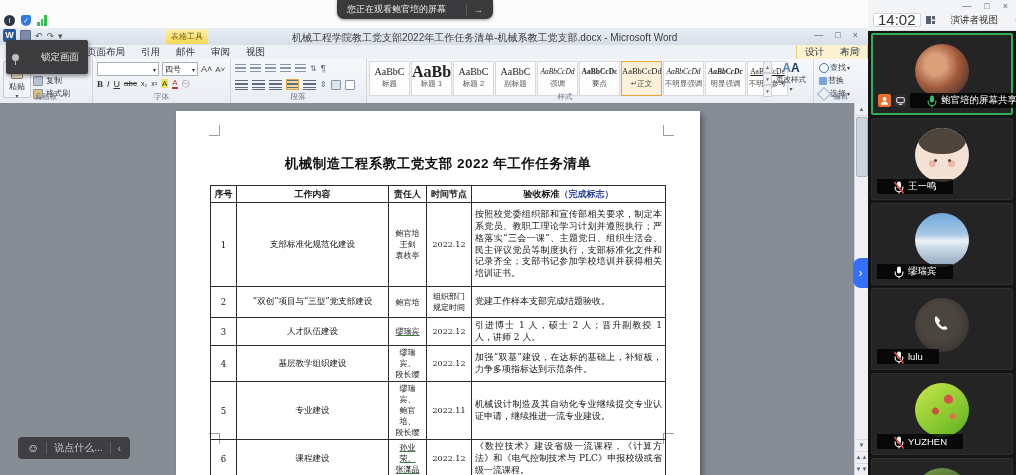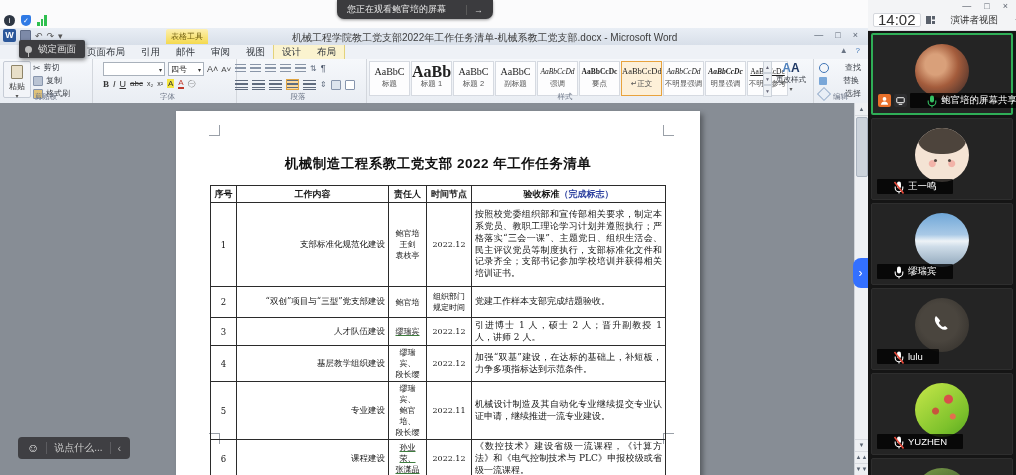--- a/index.html
+++ b/index.html
@@ -25,28 +25,28 @@
   .qat{position:absolute;left:3px;top:1px;display:flex;align-items:center;gap:4px;font-size:9px;color:#555;}
   .w-logo{width:13px;height:13px;background:#2b579a;color:#fff;font-weight:bold;font-size:9px;line-height:13px;text-align:center;border-radius:2px;}
   .qat-btn{cursor:pointer;}
   .save-ic{display:inline-block;width:9px;height:9px;background:#7d8aa8;border:1px solid #5f6c88;border-radius:1px;}
   .ctx-tab-hdr{position:absolute;left:166px;top:1px;width:42px;height:15px;background:linear-gradient(#fdf0b1,#f4d94e);
                font-size:8px;line-height:15px;text-align:center;color:#756314;border-radius:2px 2px 0 0;}
   .w-title{position:absolute;left:292px;top:3px;font-size:10px;color:#3d3d3d;white-space:nowrap;max-width:470px;overflow:hidden;}
   .w-ctrl{position:absolute;right:10px;top:2px;display:flex;gap:12px;font-size:9px;color:#5a6472;}
   .w-ctrl span{cursor:pointer;}
 
-  .w-tabs{position:absolute;left:0;top:17px;width:100%;height:14px;background:#eef1f6;border-bottom:1px solid #c9cfd8;display:flex;align-items:center;}
+  .w-tabs{position:absolute;left:0;top:17px;width:100%;height:14px;background:#eef1f6;border-bottom:1px solid #c9cfd8;display:flex;align-items:center;justify-content:space-between;}
   .w-tab{font-size:9.5px;color:#31363d;padding:0 8px;line-height:14px;cursor:pointer;white-space:nowrap;}
   .w-tabs-main{display:flex;margin-left:44px;}
   .w-tabs-ctx{display:flex;background:#fbf3cf;border-left:1px solid #e3d27a;border-right:1px solid #e3d27a;}
   .ribbon-mini{position:absolute;right:8px;top:18px;display:flex;gap:8px;font-size:8px;color:#6a7484;}
 
-  .lock-tip{position:absolute;left:19px;top:12px;z-index:60;height:18px;background:#3d3d40;border-radius:2px;box-shadow:1px 2px 4px rgba(0,0,0,.45);
-            display:flex;align-items:center;gap:6px;padding:0 9px 0 6px;color:#e6e6e6;font-size:9.5px;cursor:pointer;}
+  .lock-tip{position:absolute;left:6px;top:12px;z-index:60;height:34px;background:#3d3d40;border-radius:2px;box-shadow:1px 2px 4px rgba(0,0,0,.45);
+            display:flex;align-items:center;gap:22px;padding:0 9px 0 6px;color:#e6e6e6;font-size:9.5px;cursor:pointer;}
   .pin-ic{width:7px;height:7px;border-radius:50%;background:#bfbfbf;position:relative;}
   .pin-ic::after{content:"";position:absolute;left:3px;top:6px;width:1px;height:5px;background:#bfbfbf;}
 
   .ribbon{position:absolute;left:0;top:31px;width:100%;height:44px;background:linear-gradient(#f6f8fb,#e9edf3);border-bottom:1px solid #b9bfc9;font-size:8.5px;color:#444;}
   .rgroup{position:absolute;top:0;height:44px;border-right:1px solid #d3d7dd;}
   .glabel{position:absolute;bottom:1px;left:0;right:0;text-align:center;font-size:7.5px;color:#70798a;}
   .paste-btn{position:absolute;left:3px;top:2px;width:26px;height:35px;border:1px solid #c6ccd6;border-radius:2px;text-align:center;cursor:pointer;background:#f2f4f8;}
   .clip-ic{display:inline-block;margin-top:3px;width:10px;height:12px;background:#e8dfc8;border:1px solid #8e8468;border-radius:1px;}
   .paste-txt{font-size:8px;color:#333;}
   .clip-items{position:absolute;left:33px;top:3px;display:flex;flex-direction:column;gap:2px;}
@@ -76,42 +76,42 @@
   .v-subtle{font-size:7.5px;font-style:italic;color:#8a8a8a}
   .v-intense{font-size:7.5px;font-style:italic;font-weight:bold;color:#4f81bd}
   .v-ref{font-size:7.5px;color:#c0504d;text-decoration:underline}
   .gal-arrows{display:flex;flex-direction:column;justify-content:space-between;width:9px;height:33px;font-size:5px;color:#667;}
   .gal-arrows span{border:1px solid #ccd2da;background:#eef1f5;text-align:center;flex:1;cursor:pointer;line-height:10px;}
   .chgstyle{position:absolute;right:4px;top:3px;width:36px;text-align:center;cursor:pointer;}
   .aa-ic{font-size:12px;font-weight:bold;color:#4f81bd;line-height:13px;}
   .aa-ic i{color:#1f3864;font-style:normal;}
   .chgstyle .t{font-size:7.5px;color:#3c4048;}
   .edit-items{position:absolute;left:6px;top:3px;display:flex;flex-direction:column;gap:2px;}
-  .edit-items div{display:flex;gap:16px;align-items:center;font-size:8px;color:#3c4048;cursor:pointer;white-space:nowrap;}
+  .edit-items div{display:flex;gap:1px;align-items:center;font-size:8px;color:#3c4048;cursor:pointer;white-space:nowrap;}
   .ei-find{width:8px;height:8px;border-radius:50%;border:1.5px solid #3f74b5;}
   .ei-rep{width:8px;height:8px;background:#7aa7d8;border-radius:1px;}
   .ei-sel{width:8px;height:8px;background:#e8eef6;border:1px solid #9ab0cc;transform:rotate(45deg);}
 
   
   .docarea{position:absolute;left:0;top:75px;width:855px;height:372px;background:#878d95;overflow:hidden;}
   .page{position:absolute;left:176px;top:8px;width:524px;height:430px;background:#fff;box-shadow:3px 3px 5px rgba(0,0,0,.35);}
   .cmark{position:absolute;width:10px;height:10px;}
   .cm-tl{left:33px;top:14px;border-left:1px solid #9aa0a8;border-bottom:1px solid #9aa0a8;border-left:none;border-bottom:none;border-right:1px solid #9aa0a8;border-top:none;}
   .cm-tl{border:none;border-right:1px solid #9aa0a8;border-bottom:1px solid #9aa0a8;} 
   .cm-tr{right:26px;top:14px;border:none;border-left:1px solid #9aa0a8;border-bottom:1px solid #9aa0a8;}
   .cm-bl{left:33px;top:322px;border:none;border-right:1px solid #9aa0a8;border-top:1px solid #9aa0a8;}
   .cm-br{right:26px;top:322px;border:none;border-left:1px solid #9aa0a8;border-top:1px solid #9aa0a8;}
   .doctitle{position:absolute;left:0;top:44px;width:100%;text-align:center;font-family:"Liberation Sans",sans-serif;
             font-weight:bold;font-size:13.5px;color:#111;letter-spacing:0.5px;}
   .doctable{position:absolute;left:34px;top:74px;width:455px;border-collapse:collapse;table-layout:fixed;
             font-family:"DejaVu Serif","Liberation Serif",serif;color:#141414;}
   .doctable td,.doctable th{border:1px solid #2b2b2b;padding:1px 3px;vertical-align:middle;overflow:hidden;}
   .doctable th{font-size:9px;font-weight:bold;text-align:center;}
   .td-no{text-align:center;font-size:8.5px;}
-  .td-task{font-size:8.5px;text-align:right;padding-left:6px;}
+  .td-task{font-size:8.5px;text-align:center;padding-left:6px;}
   .td-owner{font-size:8px;text-align:center;white-space:pre-line;line-height:11px;}
   .owner-u{text-decoration:underline;text-decoration-color:#3f7d3f;}
   .td-time{font-size:8px;text-align:center;white-space:pre-line;line-height:11px;}
   .td-crit{font-size:9px;text-align:justify;line-height:11.8px;padding:2px 4px;}
   .hdr-blue{color:#2b3f9e;}
 
   .vscroll{position:absolute;right:0;top:75px;width:13px;height:372px;background:#eef0f3;border-left:1px solid #cfd3d9;}
   .vs-btn{height:12px;text-align:center;font-size:6px;color:#5a6472;line-height:12px;border-bottom:1px solid #d8dbe0;cursor:pointer;}
   .vs-thumb{position:absolute;left:1px;top:14px;width:10px;height:58px;background:#ccd3db;border:1px solid #aab3bf;border-radius:2px;cursor:pointer;}
   .vs-bottom{position:absolute;bottom:0;left:0;width:100%;}
@@ -240,21 +240,21 @@
                 <span>复制</span>
               </div>
             <div>
                 <span class="mini-ic" style="background:#e0c27a;"></span>
                 <span>格式刷</span>
               </div>
           </div>
           <div class="glabel">剪贴板</div>
         </div>
 
-        <div class="rgroup" style="left:93/px;left:93px;width:137px;margin-left:6px;">
+        <div class="rgroup" style="left:93/px;left:93px;width:137px;">
           <div class="f-row1">
             <span class="combo" style="width:56px;">
                 <span></span>
                 <span style="font-size:6px;">▾</span>
               </span>
             <span class="combo" style="width:30px;">
                 <span>四号</span>
                 <span style="font-size:6px;">▾</span>
               </span>
             <span style="font-size:9px;cursor:pointer;">A˄</span>

